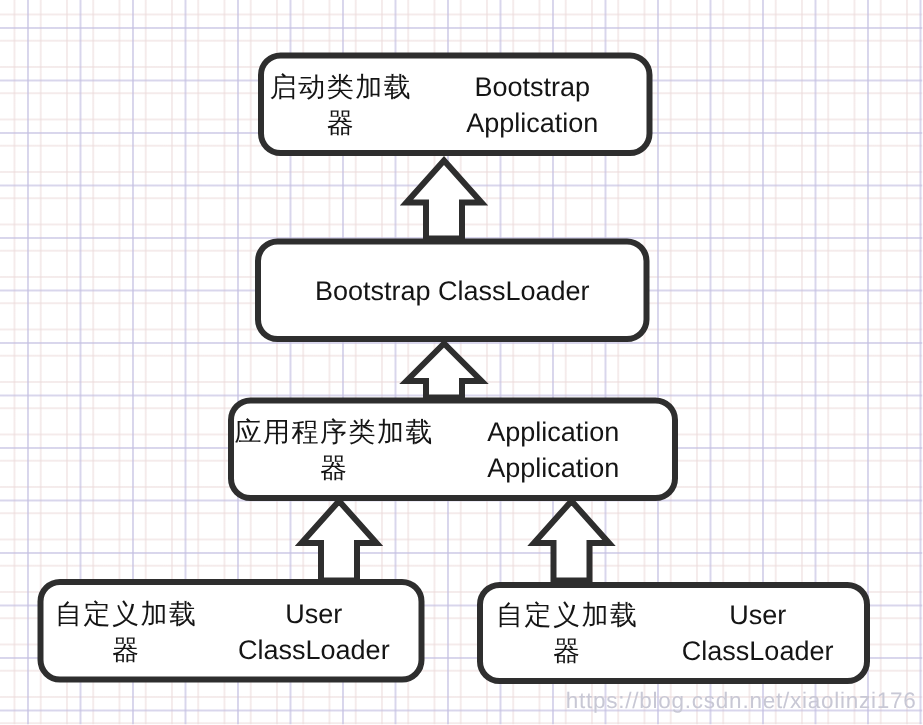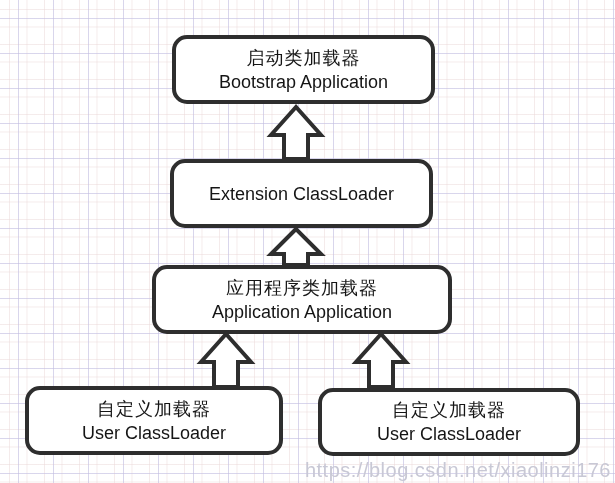--- a/index.html
+++ b/index.html
@@ -18,21 +18,21 @@
       linear-gradient(to bottom, rgba(236,219,219,0.55) 1px, transparent 1px);
     background-size: 35px 35px, 35px 35px, 17.5px 17.5px, 17.5px 17.5px;
     background-position: 18px 18px, 18px 18px, 9px 9px, 9px 9px;
   }
   .box {
     position: absolute;
     background: #ffffff;
     border: 4px solid #2e2e2e;
     border-radius: 15px;
     display: flex;
-    flex-direction: column;
+    flex-direction: row;
     justify-content: center;
     align-items: center;
     text-align: center;
     color: #151515;
   }
   .box .zh { font-size: 18px; line-height: 24px; letter-spacing: 1px; }
   .box .en { font-size: 18px; line-height: 24px; }
   .b-bootstrap   { left: 172px; top: 35px;  width: 263px; height: 69px; }
   .b-extension   { left: 170px; top: 159px; width: 263px; height: 69px; }
   .b-application { left: 152px; top: 265px; width: 300px; height: 69px; align-items: center; }
@@ -46,21 +46,21 @@
     stroke-linejoin: miter;
   }
   .a1 { left: 268px; top: 104px; }
   .a2 { left: 268px; top: 226px; }
   .a3 { left: 198px; top: 331px; }
   .a4 { left: 353px; top: 331px; }
   .watermark {
     position: absolute;
     right: 4px;
     top: 459px;
-    font-size: 20px;
+    font-size: 15px;
     color: #c8c8d5;
     letter-spacing: 0.5px;
     white-space: nowrap;
     text-align: center;
   }
 </style>
 </head>
 <body>
 
 <div class="stage">
@@ -68,21 +68,21 @@
   <div class="box b-bootstrap">
     <div class="zh">启动类加载器</div>
     <div class="en">Bootstrap Application</div>
   </div>
 
   <svg class="arrow a1" width="56" height="57" viewBox="0 0 56 57">
     <polygon points="28,3 3,31 16,31 16,55 40,55 40,31 53,31"></polygon>
   </svg>
 
   <div class="box b-extension">
-    <div class="en">Extension ClassLoader</div>
+    <div class="en">Bootstrap ClassLoader</div>
   </div>
 
   <svg class="arrow a2" width="56" height="41" viewBox="0 0 56 41">
     <polygon points="28,3 3,28 16,28 16,39 40,39 40,28 53,28"></polygon>
   </svg>
 
   <div class="box b-application">
     <div class="zh">应用程序类加载器</div>
     <div class="en">Application Application</div>
   </div>

